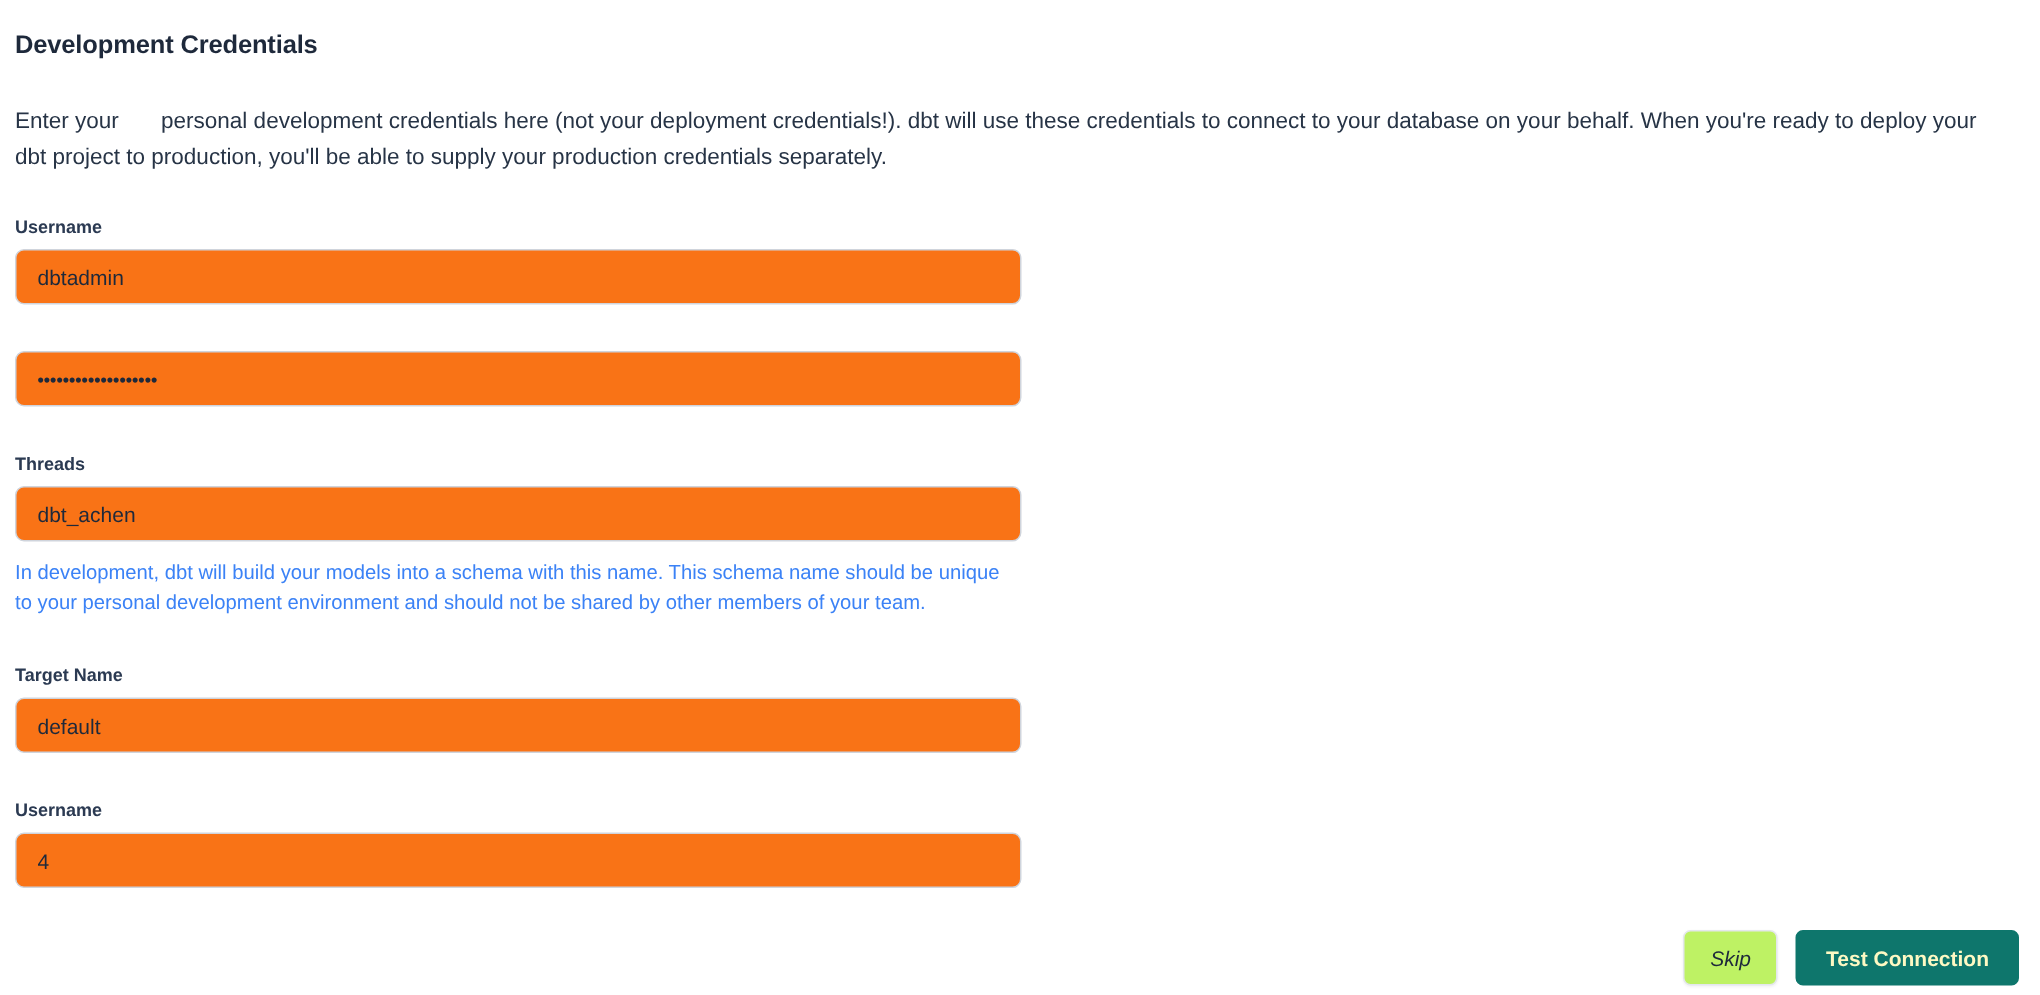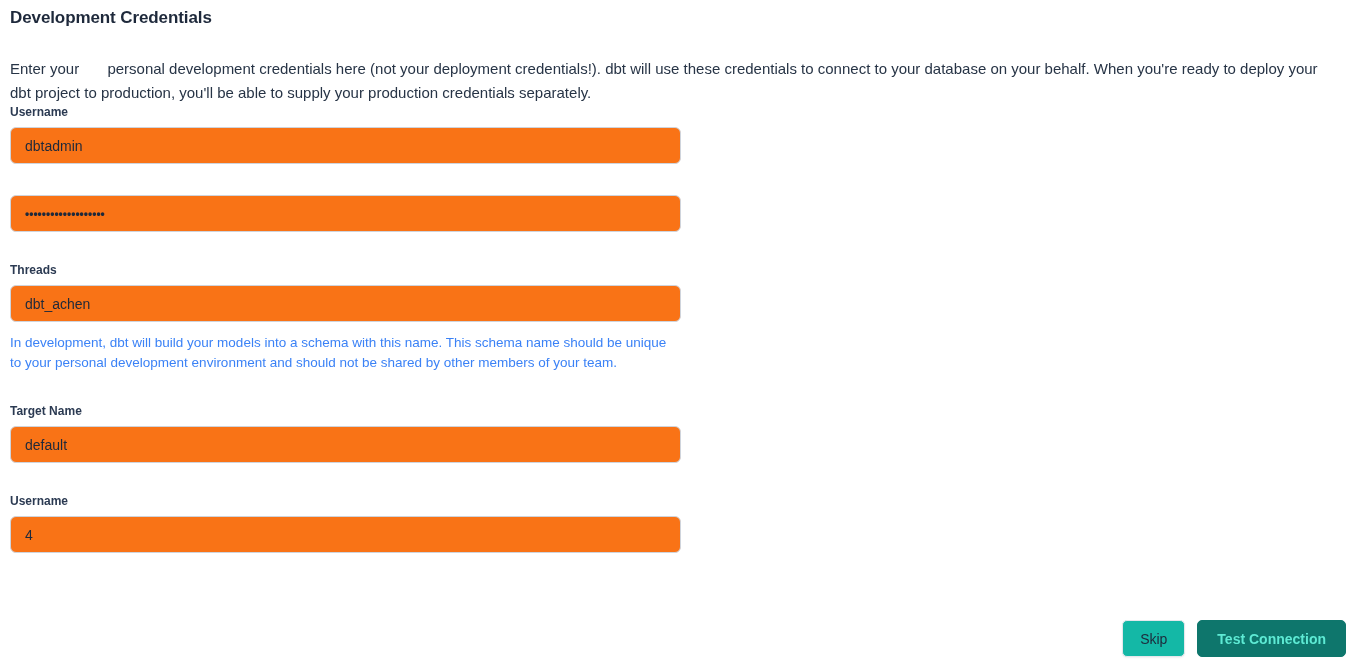--- a/index.html
+++ b/index.html
@@ -7,41 +7,41 @@
     margin: 0;
     padding: 0;
     background: #ffffff;
     font-family: "Liberation Sans", sans-serif;
     color: #1e293b;
   }
   .page {
     position: relative;
     width: 1360px;
     height: 663px;
-    padding: 7px 14px 0 10px;
+    padding: 19px 14px 0 10px;
     overflow: hidden;
     background: #ffffff;
   }
   .page-title {
     margin: 0;
     font-size: 17px;
     line-height: 21px;
     font-weight: 700;
     color: #1e293b;
     letter-spacing: -0.1px;
   }
   .intro {
     margin: 29px 0 0 0;
     font-size: 15px;
     line-height: 24px;
     color: #273446;
     max-width: 1332px;
   }
   .intro b { font-weight: 400; margin-left: 24px; }
-  .form-area { }
+  .form-area { margin-top: 27px; }
   .field {
     width: 671px;
     margin-bottom: 31px;
   }
   .field-label {
     display: block;
     font-size: 12px;
     line-height: 14px;
     font-weight: 700;
     color: #2b3a52;
@@ -84,31 +84,32 @@
     height: 37px;
     border-radius: 5px;
     font-size: 14px;
     font-family: "Liberation Sans", sans-serif;
     cursor: pointer;
     display: inline-flex;
     align-items: center;
     justify-content: center;
   }
   .btn-skip {
-    background: #14b8a6;
+    background: #bef264;
     border: 1px solid #e4e7ec;
     color: #1e293b;
     padding: 0 17px;
     font-weight: 400;
     box-shadow: 0 1px 2px rgba(16, 24, 40, 0.06);
+    font-style: italic;
   }
   .btn-primary {
     background: #0e766c;
     border: 1px solid #0e766c;
-    color: #5eead4;
+    color: #fef9c3;
     padding: 0 19px;
     font-weight: 700;
   }
 </style>
 </head>
 <body>
 
 <div class="page">
 
   <h1 class="page-title">Development Credentials</h1>

